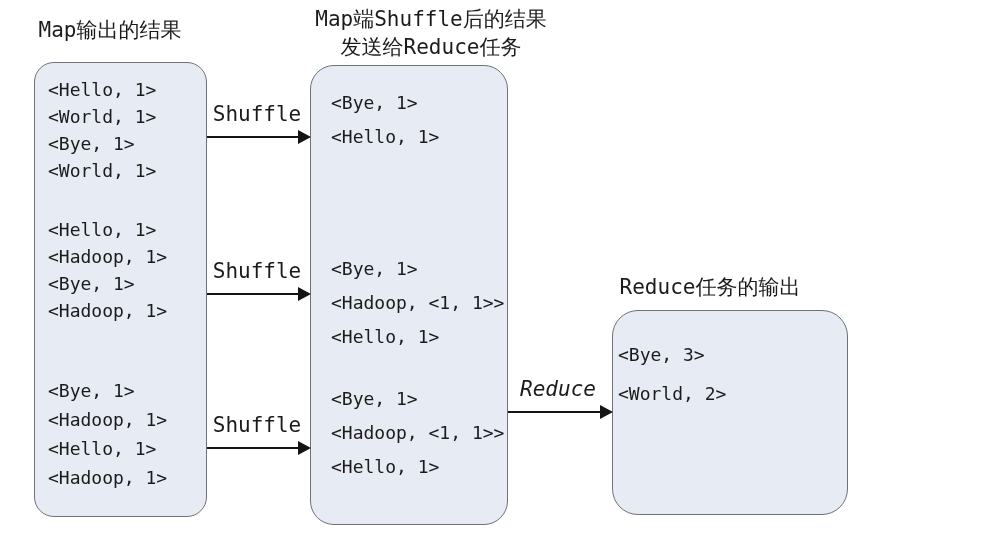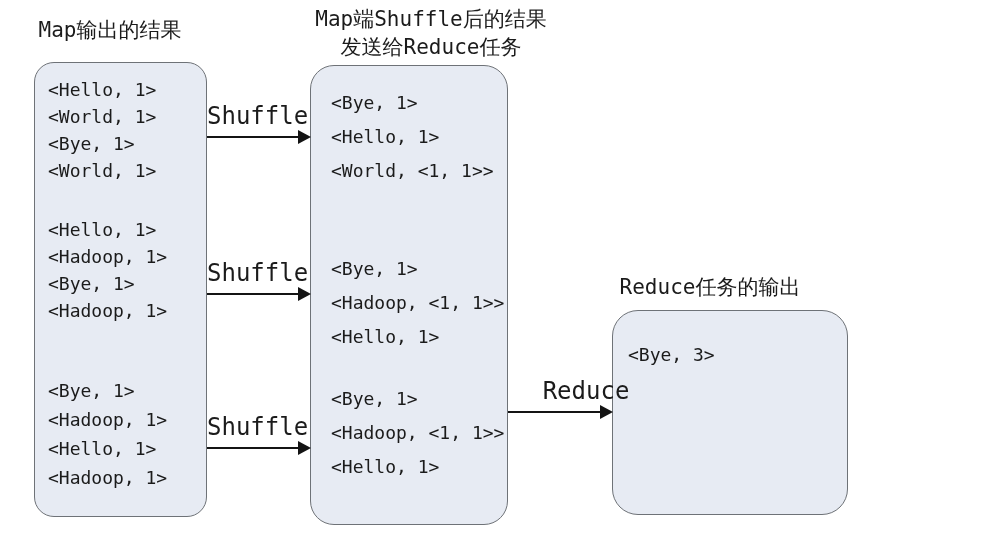--- a/index.html
+++ b/index.html
@@ -51,21 +51,21 @@
   .lg2 { top: 153px; }
   .lg3 { top: 313px; }
   .lg3 .pair-line { line-height: 29px; }
 
   .box-middle .group { padding-left: 20px; }
   .box-middle .pair-line { line-height: 34px; }
   .mg1 { top: 20px; }
   .mg2 { top: 186px; }
   .mg3 { top: 316px; }
 
-  .box-right .group { padding-left: 15px; top: 24px; }
+  .box-right .group { padding-left: 5px; top: 24px; }
   .box-right .pair-line { line-height: 39px; }
 
   .arrow { position: absolute; height: 14px; }
   .arrow .shaft {
     position: absolute;
     left: 0; right: 10px; top: 6px;
     height: 2px;
     background: var(--arrow);
   }
   .arrow .head {
@@ -76,28 +76,28 @@
     border-top: 7px solid transparent;
     border-bottom: 7px solid transparent;
   }
   .arrow-shuffle-1 { left: 207px; top: 130px; width: 104px; }
   .arrow-shuffle-2 { left: 207px; top: 287px; width: 104px; }
   .arrow-shuffle-3 { left: 207px; top: 441px; width: 104px; }
   .arrow-reduce    { left: 508px; top: 405px; width: 105px; }
 
   .flow-label {
     position: absolute;
-    font-size: 24px;
+    font-size: 21px;
     text-align: center;
     white-space: nowrap;
   }
   .label-shuffle-1 { left: 207px; top: 102px; width: 100px; }
   .label-shuffle-2 { left: 207px; top: 259px; width: 100px; }
   .label-shuffle-3 { left: 207px; top: 413px; width: 100px; }
-  .label-reduce    { left: 536px; top: 377px; width: 100px; }
+  .label-reduce    { left: 508px; top: 377px; width: 100px; font-style: italic; }
 </style>
 </head>
 <body>
 
 <div class="canvas">
 
   <div class="title title-left">Map输出的结果</div>
   <div class="title title-right">Reduce任务的输出</div>
   <div class="title title-middle">
     <div>Map端Shuffle后的结果</div>
@@ -122,37 +122,37 @@
       <div class="pair-line">&lt;Hadoop, 1&gt;</div>
       <div class="pair-line">&lt;Hello, 1&gt;</div>
       <div class="pair-line">&lt;Hadoop, 1&gt;</div>
     </div>
   </div>
 
   <div class="box box-middle">
     <div class="group mg1">
       <div class="pair-line">&lt;Bye, 1&gt;</div>
       <div class="pair-line">&lt;Hello, 1&gt;</div>
-      <div class="pair-line">&lt;World, &lt;1, 1&gt;&gt;</div>
     </div>
     <div class="group mg2">
       <div class="pair-line">&lt;Bye, 1&gt;</div>
       <div class="pair-line">&lt;Hadoop, &lt;1, 1&gt;&gt;</div>
       <div class="pair-line">&lt;Hello, 1&gt;</div>
     </div>
     <div class="group mg3">
       <div class="pair-line">&lt;Bye, 1&gt;</div>
       <div class="pair-line">&lt;Hadoop, &lt;1, 1&gt;&gt;</div>
       <div class="pair-line">&lt;Hello, 1&gt;</div>
     </div>
   </div>
 
   <div class="box box-right">
     <div class="group">
       <div class="pair-line">&lt;Bye, 3&gt;</div>
+      <div class="pair-line">&lt;World, 2&gt;</div>
     </div>
   </div>
 
   <div class="flow-label label-shuffle-1">Shuffle</div>
   <div class="flow-label label-shuffle-2">Shuffle</div>
   <div class="flow-label label-shuffle-3">Shuffle</div>
   <div class="flow-label label-reduce">Reduce</div>
 
   <div class="arrow arrow-shuffle-1">
     <span class="shaft"></span>

